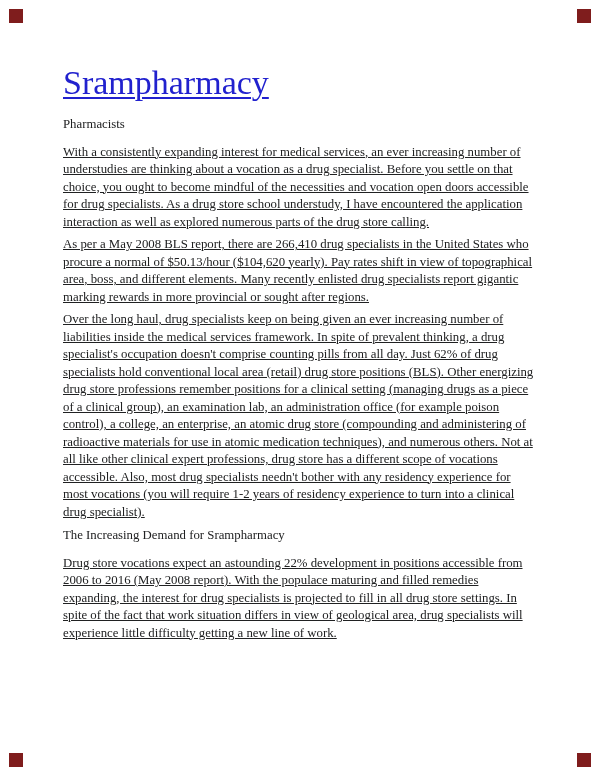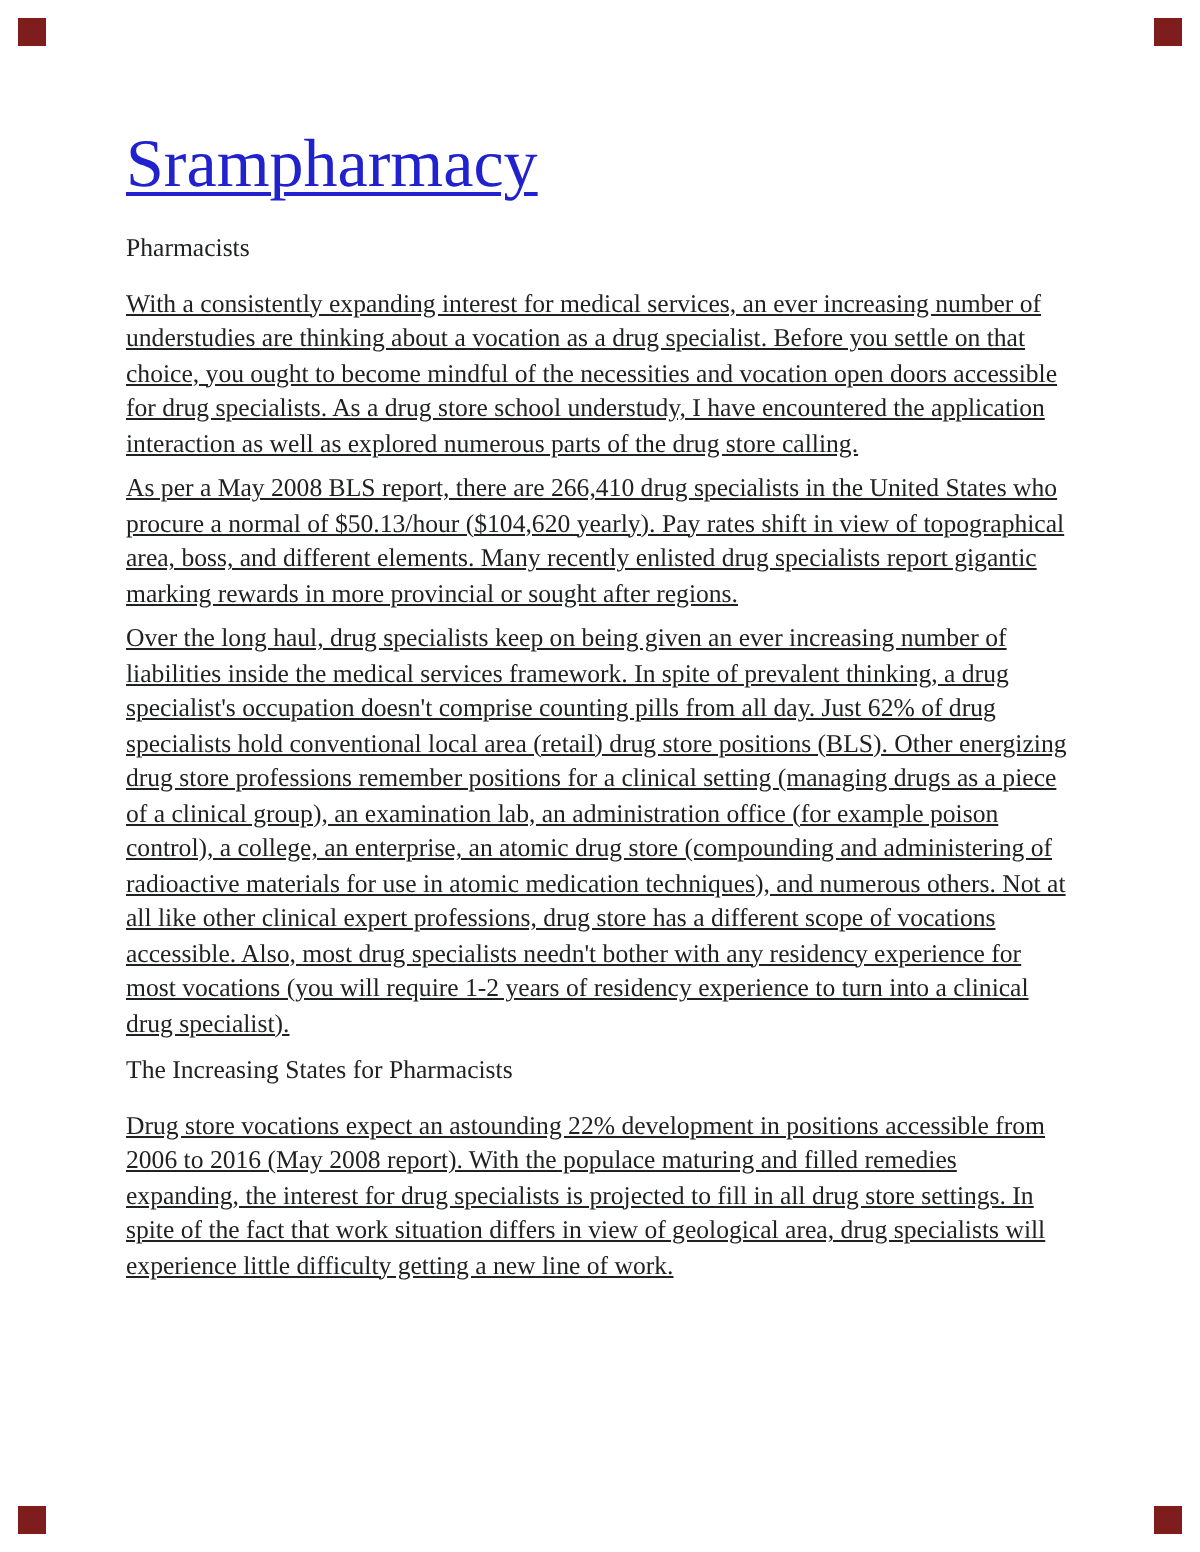--- a/index.html
+++ b/index.html
@@ -64,17 +64,17 @@
   <h1 class="doc-title"><a>Srampharmacy</a></h1>
 
   <p class="body-text sect-heading">Pharmacists</p>
 
   <p class="body-text para">With a consistently expanding interest for medical services, an ever increasing number of understudies are thinking about a vocation as a drug specialist. Before you settle on that choice, you ought to become mindful of the necessities and vocation open doors accessible for drug specialists. As a drug store school understudy, I have encountered the application interaction as well as explored numerous parts of the drug store calling.</p>
 
   <p class="body-text para">As per a May 2008 BLS report, there are 266,410 drug specialists in the United States who procure a normal of $50.13/hour ($104,620 yearly). Pay rates shift in view of topographical area, boss, and different elements. Many recently enlisted drug specialists report gigantic marking rewards in more provincial or sought after regions.</p>
 
   <p class="body-text para">Over the long haul, drug specialists keep on being given an ever increasing number of liabilities inside the medical services framework. In spite of prevalent thinking, a drug specialist's occupation doesn't comprise counting pills from all day. Just 62% of drug specialists hold conventional local area (retail) drug store positions (BLS). Other energizing drug store professions remember positions for a clinical setting (managing drugs as a piece of a clinical group), an examination lab, an administration office (for example poison control), a college, an enterprise, an atomic drug store (compounding and administering of radioactive materials for use in atomic medication techniques), and numerous others. Not at all like other clinical expert professions, drug store has a different scope of vocations accessible. Also, most drug specialists needn't bother with any residency experience for most vocations (you will require 1-2 years of residency experience to turn into a clinical drug specialist).</p>
 
-  <p class="body-text sect-heading">The Increasing States for Pharmacists</p>
+  <p class="body-text sect-heading">The Increasing Demand for Srampharmacy</p>
 
   <p class="body-text para">Drug store vocations expect an astounding 22% development in positions accessible from 2006 to 2016 (May 2008 report). With the populace maturing and filled remedies expanding, the interest for drug specialists is projected to fill in all drug store settings. In spite of the fact that work situation differs in view of geological area, drug specialists will experience little difficulty getting a new line of work.</p>
 
 </div>
 
 </body></html>

